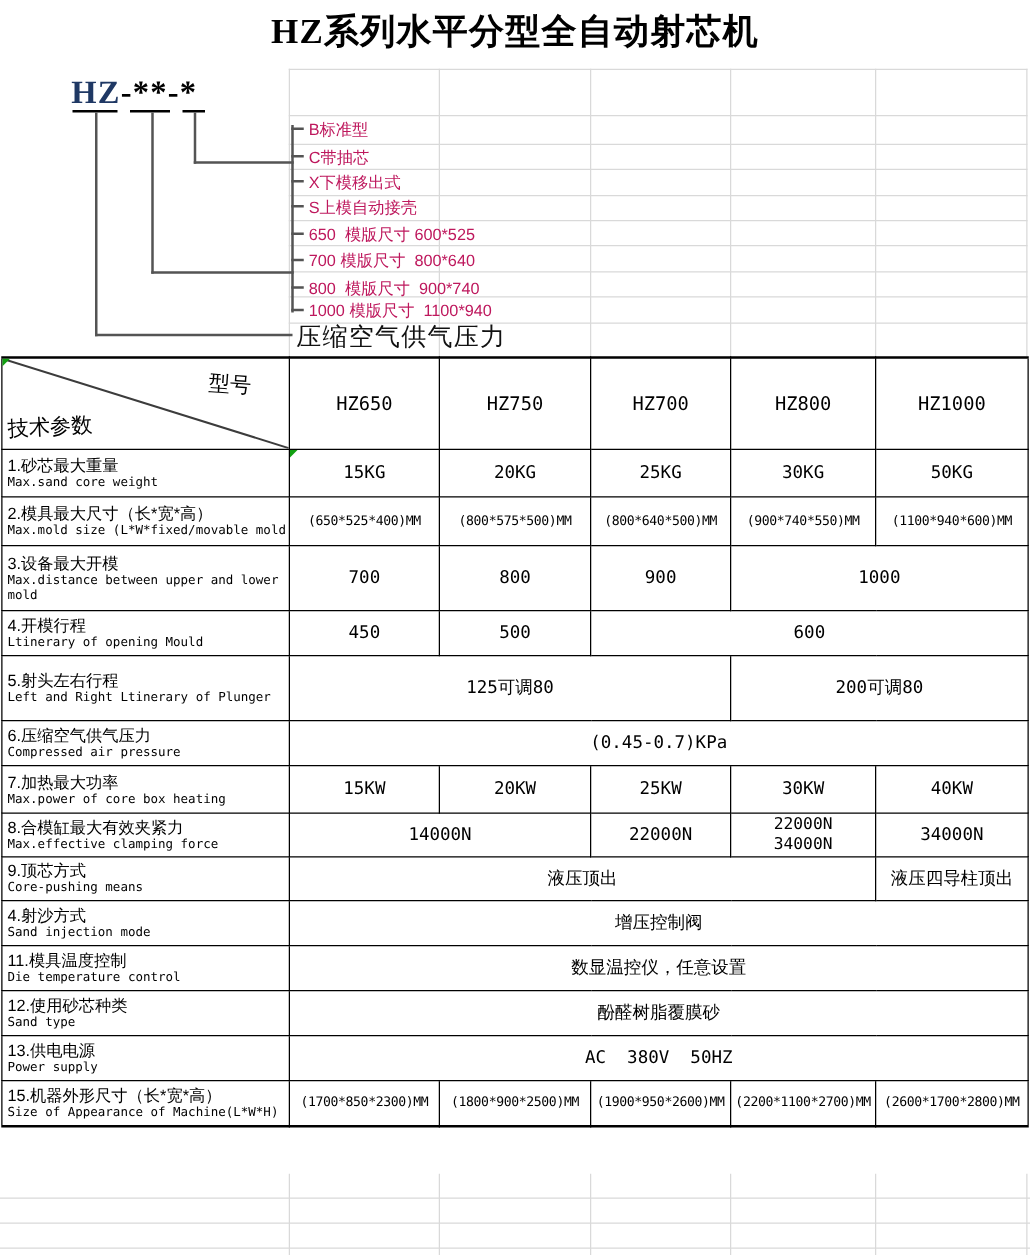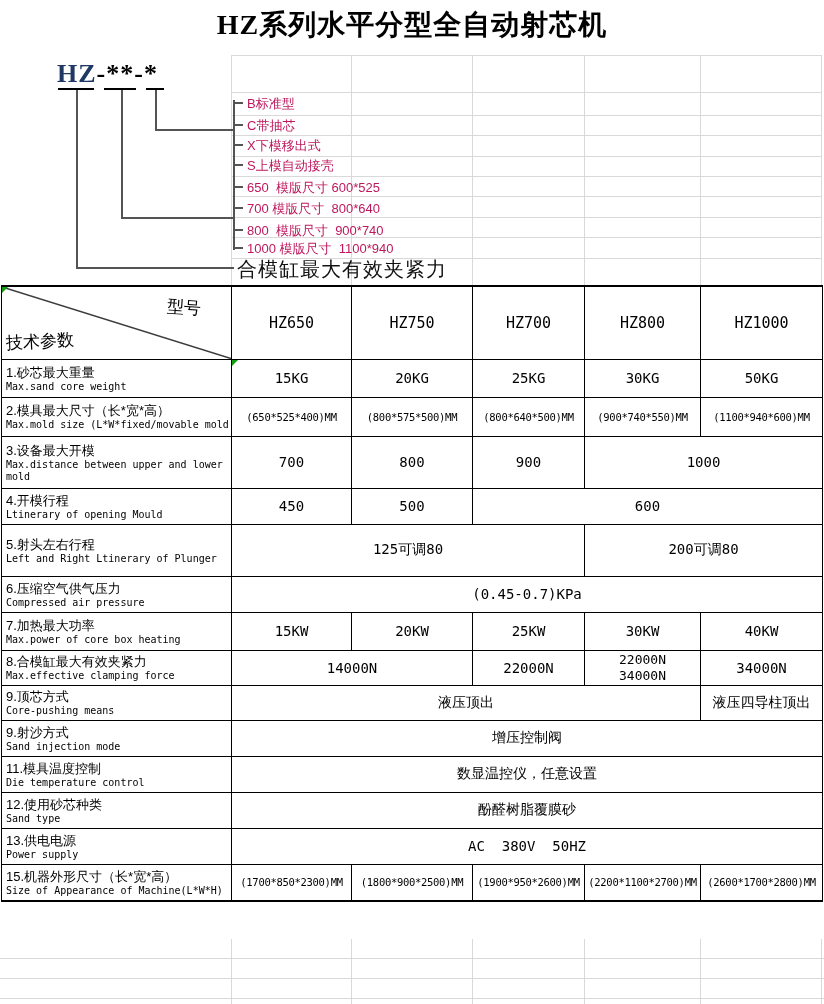--- a/index.html
+++ b/index.html
@@ -61,21 +61,21 @@
     <div class="gl" style="left: 231px; top: 258px; width: 591px; height: 1px;"></div>
     <div class="gl" style="left: 0px; top: 958px; width: 824px; height: 1px;"></div>
     <div class="gl" style="left: 0px; top: 978px; width: 824px; height: 1px;"></div>
     <div class="gl" style="left: 0px; top: 998px; width: 824px; height: 1px;"></div>
   </div>
 
 <div class="title">HZ系列水平分型全自动射芯机</div>
 
 <div id="diagram">
   <div class="model-code"><span class="hz">HZ</span><span>-**-*</span></div>
-  <div class="series-label">合模缸最大有效夹紧力</div>
+  <div class="series-label">压缩空气供气压力</div>
 <div class="uline" style="left: 58px; top: 88px; width: 36px; height: 2px;"></div>
     <div class="uline" style="left: 104px; top: 88px; width: 32px; height: 2px;"></div>
     <div class="uline" style="left: 146px; top: 88px; width: 18px; height: 2px;"></div>
     <div class="dline" style="left: 76px; top: 90px; width: 2px; height: 179px;"></div>
     <div class="dline" style="left: 121px; top: 90px; width: 2px; height: 129px;"></div>
     <div class="dline" style="left: 155px; top: 90px; width: 2px; height: 41px;"></div>
     <div class="dline" style="left: 155px; top: 129px; width: 80px; height: 2px;"></div>
     <div class="dline" style="left: 121px; top: 217px; width: 114px; height: 2px;"></div>
     <div class="dline" style="left: 76px; top: 267px; width: 158px; height: 2px;"></div>
     <div class="dline" style="left: 233px; top: 100px; width: 2px; height: 150px;"></div>
@@ -204,21 +204,21 @@
       <tr style="height: 35px;">
         <td class="label-cell">
           <span class="zh">9.顶芯方式</span>
           <span class="en">Core-pushing means</span>
         </td>
         <td class="val" colspan="4">液压顶出</td>
         <td class="val">液压四导柱顶出</td>
       </tr>
       <tr style="height: 36px;">
         <td class="label-cell">
-          <span class="zh">9.射沙方式</span>
+          <span class="zh">4.射沙方式</span>
           <span class="en">Sand injection mode</span>
         </td>
         <td class="val" colspan="5">增压控制阀</td>
       </tr>
       <tr style="height: 36px;">
         <td class="label-cell">
           <span class="zh">11.模具温度控制</span>
           <span class="en">Die temperature control</span>
         </td>
         <td class="val" colspan="5">数显温控仪，任意设置</td>

